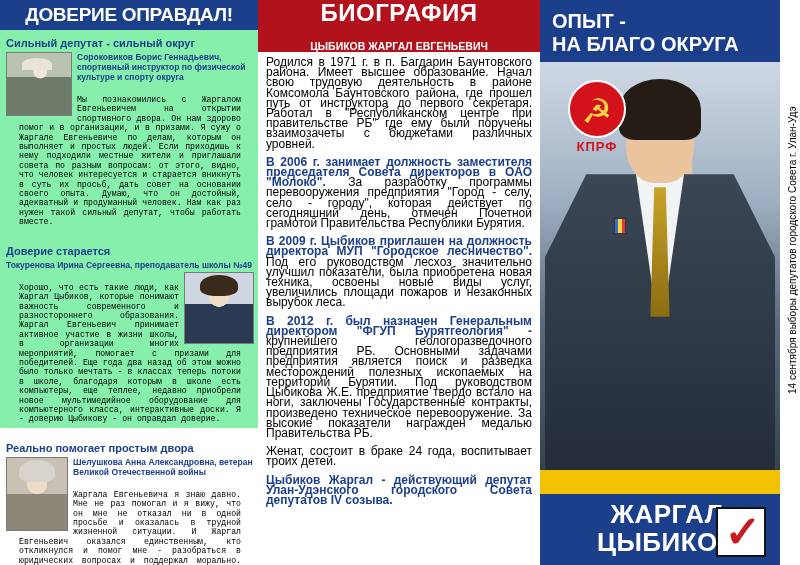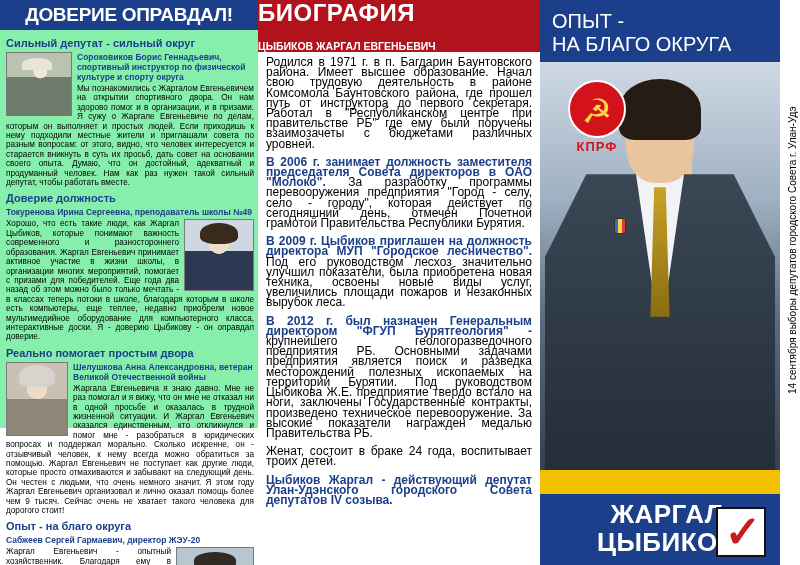--- a/index.html
+++ b/index.html
@@ -41,22 +41,23 @@
     font-weight:bold;
     font-size:8.5px;
     line-height:10px;
     margin:0 0 2px 0;
   }
   .body-text {
     font-size:8.2px;
     line-height:9.4px;
     text-align:justify;
     color:#000;
-    margin:0;
+    margin:13px;
     hyphens:auto;
+    font-family:Liberation Mono, monospace;
   }
   .photo {
     border:1px solid #7a7a7a;
     background:#c3c9bb;
     position:relative;
     overflow:hidden;
   }
   .photo.f1 { float:left; width:66px; height:64px; margin:0 5px 2px 0; }
   .photo.f2 { float:right; width:70px; height:72px; margin:0 0 2px 5px; }
   .photo.f3 { float:left; width:62px; height:74px; margin:0 5px 2px 0; }
@@ -91,37 +92,37 @@
   .clearfix::after { content:""; display:block; clear:both; }
 
   
   .col-center {
     position:absolute; left:258px; top:0; width:282px; height:565px;
     background:#ffffff;
   }
   .banner-center {
     position:absolute; left:0; top:0; width:282px; height:52px;
     background:#b1121c; color:#fff;
-    display:flex; flex-direction:column; justify-content:center;gap:12px;
+    display:flex; flex-direction:column; align-items:center; justify-content:center;gap:12px;
   }
   .banner-center .t1 { font-size:24px; font-weight:bold; letter-spacing:0.5px; line-height:24px;}
   .banner-center .t2 { font-size:10.5px; font-weight:bold; margin-top:3px; }
   .center-body { position:absolute; left:8px; top:57px; width:266px; }
   .center-body p { font-size:12px; line-height:10.2px; text-align:justify; margin:0 0 8px 0; color:#000;}
   .center-body .lead { font-weight:bold; color:#1b3f8b; }
 
   
   .col-right {
     position:absolute; left:540px; top:0; width:260px; height:565px;
     background:#ffffff; overflow:hidden;
   }
   .banner-right {
     position:absolute; left:0; top:0; width:240px; height:62px;
     background:#1b3f8b; color:#ffffff;
-    font-weight:normal; font-size:20px; line-height:23px;
+    font-weight:bold; font-size:20px; line-height:23px;
     padding:10px 0 0 12px;
   }
   .portrait {
     position:absolute; left:0; top:62px; width:240px; height:432px;
     background:
       radial-gradient(ellipse at 52% 26%, #e8c8a4 0 15%, rgba(0,0,0,0) 16%),
       linear-gradient(180deg,#cfd9e4 0%, #9fb0c2 32%, #5b6b7d 60%, #2e3a47 100%);
     overflow:hidden;
   }
   .portrait .hair {
@@ -209,21 +210,21 @@
       <div class="block clearfix">
         <div class="sec-title">Сильный депутат - сильный округ</div>
         <div class="photo f1">
             <div class="pimg p1"></div>
           </div>
         <div class="sec-sub">Сороковиков Борис Геннадьевич, спортивный инструктор по физической культуре и спорту округа</div>
         <p class="body-text">Мы познакомились с Жаргалом Евгеньевичем на открытии спортивного двора. Он нам здорово помог и в организации, и в призами. Я сужу о Жаргале Евгеньевиче по делам, которым он выполняет и простых людей. Если приходишь к нему подходили местные жители и приглашали совета по разным вопросам: от этого, видно, что человек интересуется и старается вникнуть в суть их просьб, дать совет на основании своего опыта. Думаю, что он достойный, адекватный и продуманный человек. Нам как раз нужен такой сильный депутат, чтобы работать вместе.</p>
       </div>
 
       <div class="block clearfix">
-        <div class="sec-title">Доверие должность</div>
+        <div class="sec-title">Доверие старается</div>
         <div class="sec-sub">Токуренова Ирина Сергеевна, преподаватель школы №49</div>
         <div class="photo f2">
             <div class="pimg p2"></div>
           </div>
         <p class="body-text">Хорошо, что есть такие люди, как Жаргал Цыбиков, которые понимают важность современного и разностороннего образования. Жаргал Евгеньевич принимает активное участие в жизни школы, в организации многих мероприятий, помогает с призами для победителей. Еще года два назад об этом можно было только мечтать - в классах теперь потоки в школе, благодаря которым в школе есть компьютеры, еще теплее, недавно приобрели новое мультимедийное оборудование для компьютерного класса, интерактивные доски. Я - доверию Цыбикову - он оправдал доверие.</p>
       </div>
 
       <div class="block clearfix">
         <div class="sec-title">Реально помогает простым двора</div>
         <div class="photo f3">

